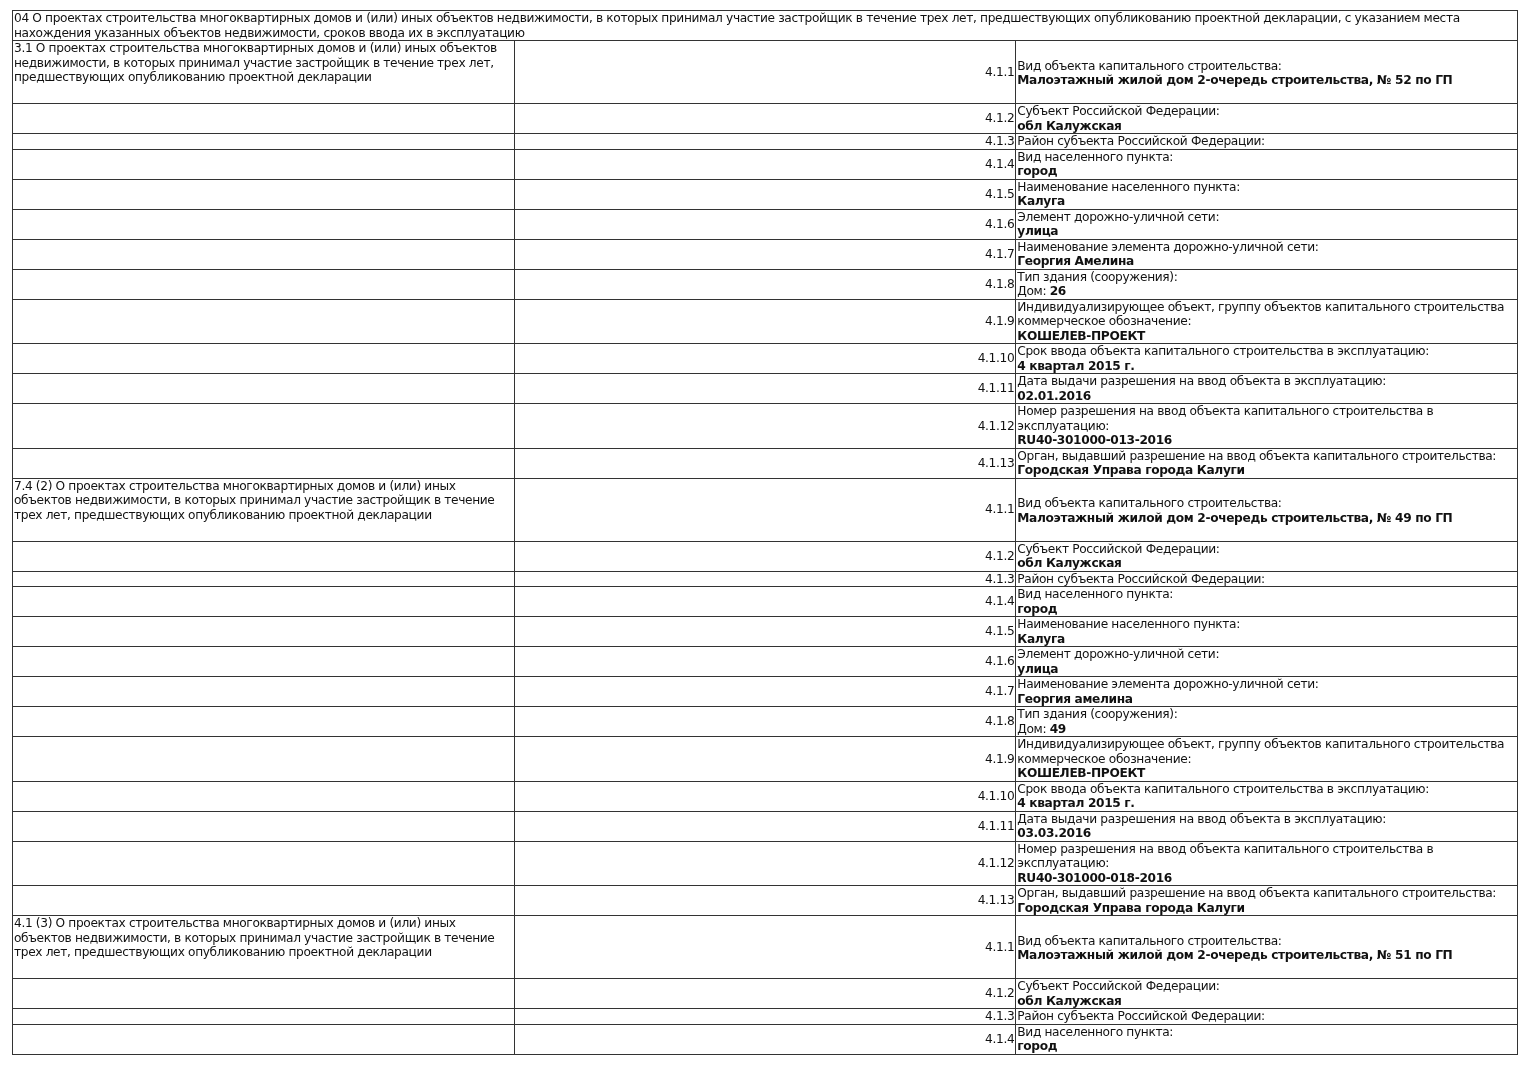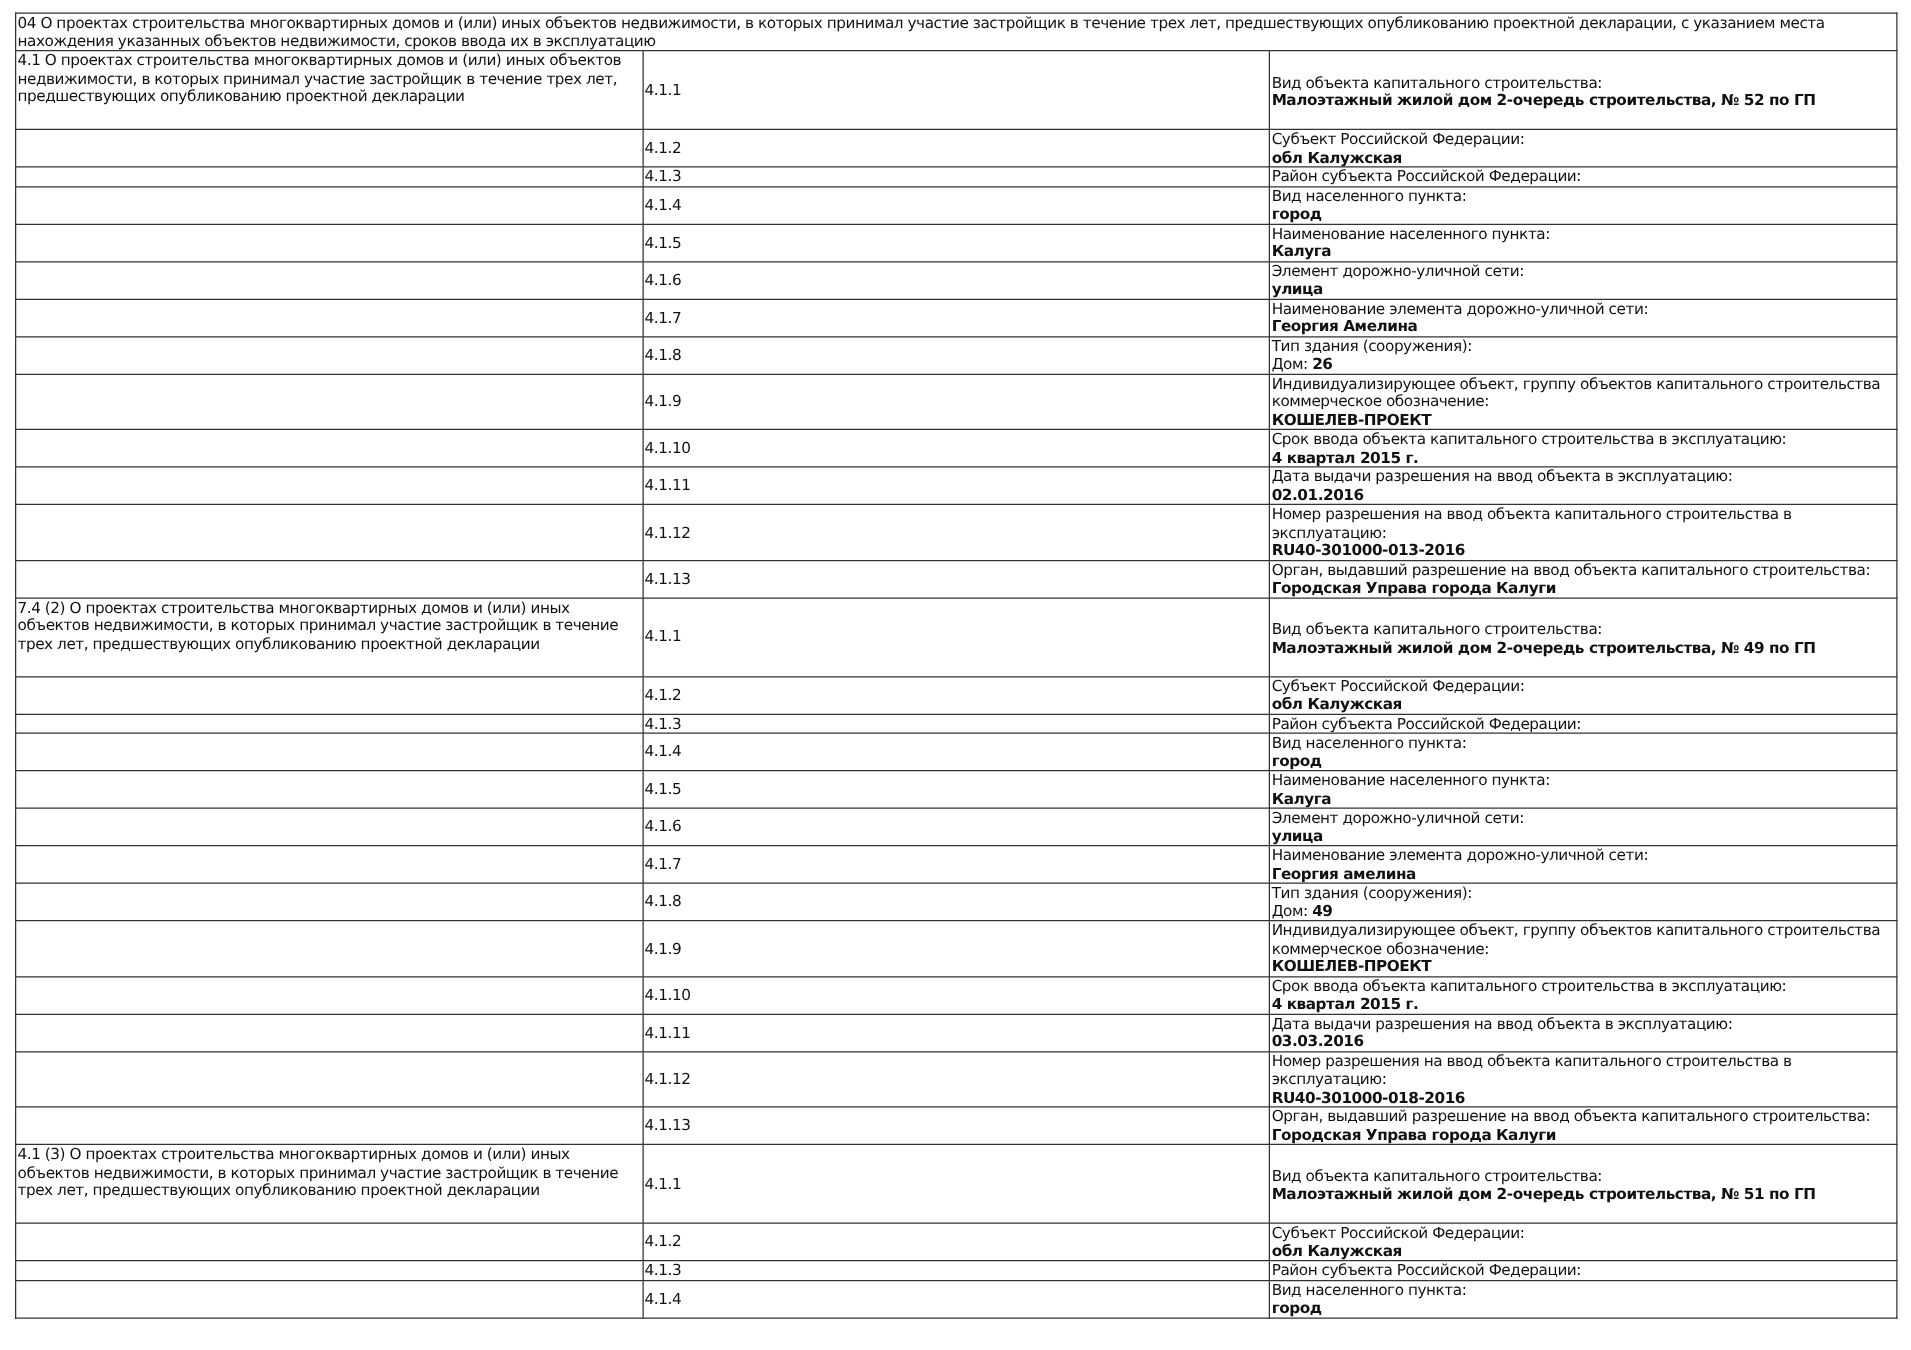--- a/index.html
+++ b/index.html
@@ -3,41 +3,41 @@
   <meta charset="utf-8">
   <style>
     html, body { margin: 0; padding: 0; background: #ffffff; }
     body { width: 1529px; height: 1080px; overflow: hidden; position: relative;
            font-family: "DejaVu Sans", sans-serif; color: #111; }
     table.doc { position: absolute; left: 12px; top: 10px; width: 1506px;
                 border-collapse: collapse; table-layout: fixed;
                 font-size: 12.2px; line-height: 14.5px; letter-spacing: -0.35px; }
     table.doc td { border: 1.6px solid #333; padding: 0 1px; vertical-align: top; overflow: hidden; }
     td.c1 { width: 373px; }
-    td.c2 { width: 101px; vertical-align: middle !important; }
+    td.c2 { width: 101px; vertical-align: middle !important; text-align: right; }
     td.c3 { }
     td.head { padding-top: 1px; }
     .lbl { display: block; }
     .val { display: block; font-weight: bold; }
     .val .plain { font-weight: normal; }
     tr.r-big td { height: 60px; }
     tr.r-big td.c3 { vertical-align: middle; padding-top: 2px; margin-top: 32px; }
     tr.r-two td { height: 29px; }
     tr.r-one td { height: 14px; margin-left: 20px; }
   </style>
 </head>
 <body>
 
 <table class="doc">
   <tbody id="tbody">
     <tr>
       <td class="head" colspan="3">04 О проектах строительства многоквартирных домов и (или) иных объектов недвижимости, в которых принимал участие застройщик в течение трех лет, предшествующих опубликованию проектной декларации, с указанием места нахождения указанных объектов недвижимости, сроков ввода их в эксплуатацию</td>
     </tr>
   <tr class="r-big">
-        <td class="c1">4.1 О проектах строительства многоквартирных домов и (или) иных объектов недвижимости, в которых принимал участие застройщик в течение трех лет, предшествующих опубликованию проектной декларации</td>
+        <td class="c1">3.1 О проектах строительства многоквартирных домов и (или) иных объектов недвижимости, в которых принимал участие застройщик в течение трех лет, предшествующих опубликованию проектной декларации</td>
         <td class="c2">4.1.1</td>
         <td class="c3">
           <span class="lbl">Вид объекта капитального строительства:</span>
           <span class="val"><span>Малоэтажный жилой дом 2-очередь строительства, № 52 по ГП</span></span>
         </td>
       </tr>
       <tr class="r-two">
         <td class="c1"></td>
         <td class="c2">4.1.2</td>
         <td class="c3">

